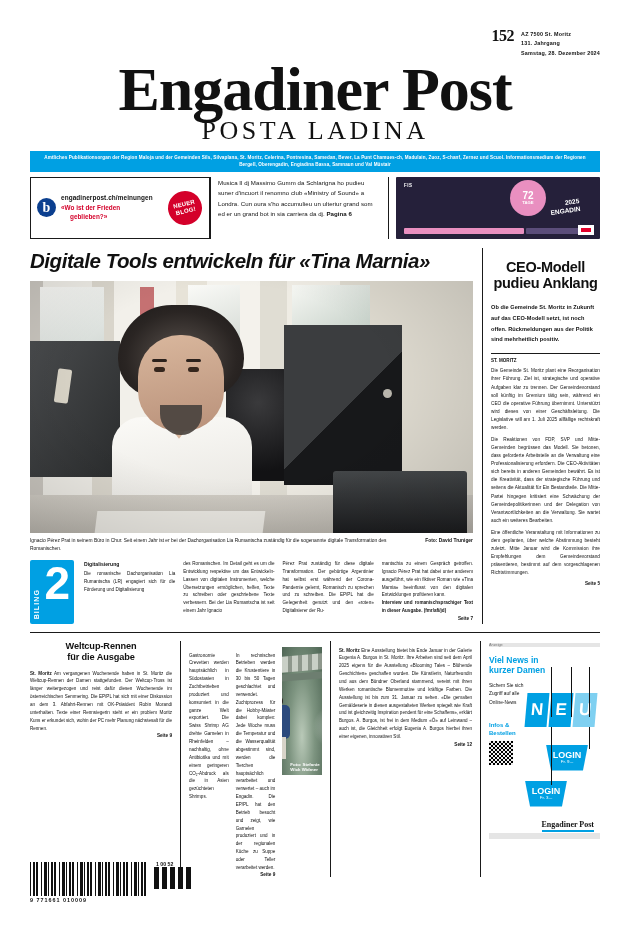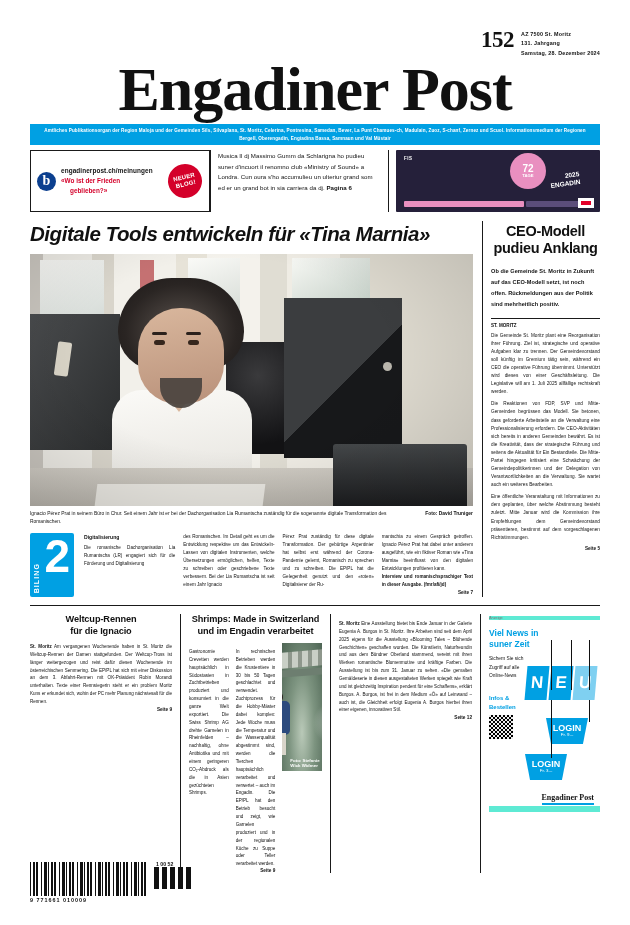--- a/index.html
+++ b/index.html
@@ -9,21 +9,21 @@
     width:630px; height:925px;
     background:#ffffff;
     font-family:"Liberation Sans", sans-serif;
     color:#111;
     overflow:hidden;
   }
   .page { position:relative; width:630px; height:925px; padding:0 30px; }
 
   
   .issuebar { display:flex; justify-content:flex-end; align-items:flex-start; padding-top:28px; gap:7px; }
-  .issue-no { font-family:"Liberation Serif", serif; font-weight:bold; font-size:23px; line-height:1; letter-spacing:-0.5px; }
+  .issue-no { font-family:"Liberation Serif", serif; font-weight:bold; font-size:16px; line-height:1; letter-spacing:-0.5px; }
   .issue-meta { font-size:5.4px; line-height:1.75; letter-spacing:0.2px; font-weight:bold; padding-top:2px; }
 
   .masthead { text-align:center; margin-top:2px; }
   .masthead-main {
     font-family:"Liberation Serif", serif;
     font-weight:bold; font-size:62px; line-height:0.95;
     letter-spacing:-1px; white-space:nowrap;
   }
   .masthead-sub {
     font-family:"Liberation Serif", serif;
@@ -120,21 +120,21 @@
   .hero .beard { position:absolute; left:48px; top:100px; width:42px; height:30px; background:#4a433f; border-radius:0 0 22px 22px; opacity:.92; }
   .hero .shirt { position:absolute; left:0px; top:112px; width:140px; height:120px; background:linear-gradient(170deg,#fbfaf7,#e2e0da); border-radius:30px 30px 0 0; }
   .hero .collar { position:absolute; left:50px; top:112px; width:34px; height:22px; background:#d9b79d; clip-path:polygon(0 0,100% 0,50% 100%); }
   .hero .vign { position:absolute; inset:0; background:radial-gradient(ellipse at 45% 40%,rgba(0,0,0,0) 45%,rgba(0,0,0,.16) 100%); }
 
   .caption { display:flex; justify-content:space-between; font-size:4.9px; line-height:1.62; margin-top:4px; color:#111; }
   .caption .ctext { max-width:86%; }
   .caption .ccredit { white-space:nowrap; font-weight:bold; }
 
   
-  .side-head { font-size:14.5px; font-weight:bold; text-align:center; line-height:1.14; letter-spacing:-0.3px; margin-top:2px; }
+  .side-head { font-size:14.5px; font-weight:bold; text-align:center; line-height:1.14; letter-spacing:-0.3px; margin-top:11px; }
   .side-lead { font-size:5.6px; font-weight:bold; line-height:1.95; margin-top:10px; letter-spacing:0.05px; }
   .side-rule { height:1px; background:#1a1a1a; margin:8px 0 4px 0; }
   .side-byline { font-size:4.6px; font-weight:bold; margin-bottom:4px; }
   .side-body { font-size:4.7px; line-height:1.72; text-align:justify; letter-spacing:0.02px; }
   .side-body p { margin:0 0 4px 0; }
   .side-more { text-align:right; font-size:4.7px; font-weight:bold; margin-top:3px; }
 
   
   .bodyzone { display:flex; margin-top:7px; gap:8px; }
   .biling-wrap { flex:0 0 46px; }
@@ -183,21 +183,21 @@
   .shrimp-photo .splash { position:absolute; left:30px; bottom:18px; width:92px; height:60px;
       background:radial-gradient(ellipse at 50% 50%,rgba(255,255,255,.92),rgba(255,255,255,0) 70%); }
   .shrimp-photo .worker { position:absolute; right:32px; top:48px; width:26px; height:62px; }
   .shrimp-photo .worker .torso { position:absolute; left:0; top:10px; width:26px; height:34px; background:#2c4a7d; border-radius:5px; }
   .shrimp-photo .worker .head { position:absolute; left:7px; top:0; width:12px; height:12px; border-radius:50%; background:#2a2622; }
   .shrimp-photo .worker .legs { position:absolute; left:4px; top:42px; width:18px; height:22px; background:#d8d4c9; }
   .shrimp-photo .cred { position:absolute; left:8px; bottom:3px; color:#fff; font-size:4.4px; font-weight:bold; }
   .bquote { font-size:4.55px; line-height:1.73; text-align:justify; margin-top:5px; }
 
   
-  .ad2 { width:100%; height:196px; background:#5eead4; border:0; position:relative; margin-top:2px; }
+  .ad2 { width:100%; height:196px; background:#e5e5e5; border:0; position:relative; margin-top:2px; }
   .ad2 .tag { font-size:3.8px; color:#777; }
   .ad2 .inner { position:relative; width:100%; height:186px; background:#fff; overflow:hidden; }
   .ad2 h4 { margin:8px 0 0 0; color:#00a0e3; font-size:8.5px; line-height:1.25; font-weight:bold; }
   .ad2 .sub { margin-top:6px; font-size:4.8px; line-height:1.75; color:#111; }
   .ad2 .infos { margin-top:14px; color:#00a0e3; font-size:6px; font-weight:bold; line-height:1.35; }
   .ad2 .qr { margin-top:4px; width:24px; height:24px;
      background:
       repeating-linear-gradient(0deg,#111 0 2px,#fff 2px 4px),
       repeating-linear-gradient(90deg,#111 0 2px,#fff 2px 4px);
      background-blend-mode:difference; }
@@ -242,20 +242,21 @@
     <div class="issue-no">152</div>
     <div class="issue-meta">
       <div>AZ 7500 St. Moritz</div>
       <div>131. Jahrgang</div>
       <div>Samstag, 28. Dezember 2024</div>
     </div>
   </div>
 
   <div class="masthead">
     <div class="masthead-main">Engadiner Post</div>
+    <div class="masthead-sub">POSTA LADINA</div>
   </div>
   <div class="blueband">Amtliches Publikationsorgan der Region Maloja und der Gemeinden Sils, Silvaplana, St. Moritz, Celerina, Pontresina, Samedan, Bever, La Punt Chamues-ch, Madulain, Zuoz, S-chanf, Zernez und Scuol. Informationsmedium der Regionen Bergell, Oberengadin, Engiadina Bassa, Samnaun und Val Müstair</div>
 
   <div class="promorow">
 
     <div class="promo-left">
       <div class="blog-b">b</div>
       <div class="blog-txt">
         <div class="blog-url">engadinerpost.ch/meinungen</div>
         <div class="blog-q">
@@ -374,34 +375,30 @@
     </div>
   </div>
 
   <div class="hrule"></div>
 
   <div class="bottom">
 
     <div class="bsec b1">
       <div class="bhead">
         <div>Weltcup-Rennen</div>
-        <div>für die Ignacio</div>
+        <div>für die Ausgabe</div>
       </div>
       <div class="btext">
         <p><span class="lead">St. Moritz</span>
            <span>Am vergangenen Wochenende haben in St. Moritz die Weltcup-Rennen der Damen stattgefunden. Der Weltcup-Tross ist länger weitergezogen und reist dafür diesen Wochenende im österreichischen Semmering. Die EP/PL hat sich mit einer Diskussion an dem 3. Abfahrt-Rennen mit OK-Präsident Robin Morandi unterhalten. Texte einer Rennsiegerin steht er ein problem Moritz Kuns er erkundet sich, wohin der PC mehr Planung nächstesalt für die Rennen.</span></p>
         <div class="bmore">Seite 9</div>
       </div>
     </div>
 
     <div class="bsec b2">
-      <div class="bhead">
-        <div>Shrimps: Made in Switzerland</div>
-        <div>und im Engadin verarbeitet</div>
-      </div>
       <div class="bcols2">
         <div>
           <div class="bquote">
             <span class="lead">Gastronomie</span>
             <span>Crevetten werden hauptsächlich in Südostasien in Zuchtbetrieben produziert und konsumiert in die ganze Welt exportiert. Die Swiss Shrimp AG drehte Garnelen in Rheinfelden – nachhaltig, ohne Antibiotika und mit einem geringeren CO₂-Abdruck als die in Asien gezüchteten Shrimps.</span>
           </div>
         </div>
         <div>
           <div class="bquote">In rechnischen Betrieben werden die Krustentiere in 30 bis 50 Tagen geschlachtet und verwendet. Zuchtprozess für die Hobby-Mäster dabei komplex: Jede Woche muss die Temperatur und die Wasserqualität abgestimmt sind, werden die Tierchen hauptsächlich verarbeitet und verwertet – auch im Engadin. Die EP/PL hat den Betrieb besucht und zeigt, wie Garnelen produziert und in der regionalen Küche zu Suppe oder Teller verarbeitet werden.</div>
           <div class="bmore">Seite 9</div>
@@ -430,21 +427,21 @@
         <div class="bmore">Seite 12</div>
       </div>
     </div>
 
     <div class="bsec b4">
       <div class="ad2">
         <div class="tag">Anzeige</div>
         <div class="inner">
           <h4>
             <span>Viel News in</span><br>
-            <span>suner Zeit</span>
+            <span>kurzer Damen</span>
           </h4>
           <div class="sub">
             <div>Sichern Sie sich</div>
             <div>Zugriff auf alle</div>
             <div>Online-News</div>
           </div>
           <div class="infos">
             <div>Infos &amp;</div>
             <div>Bestellen</div>
           </div>

